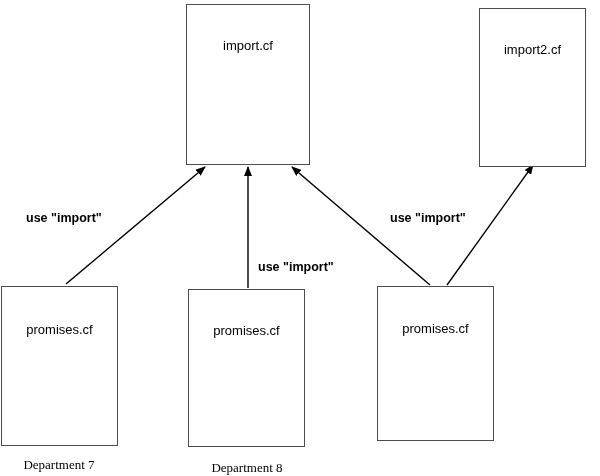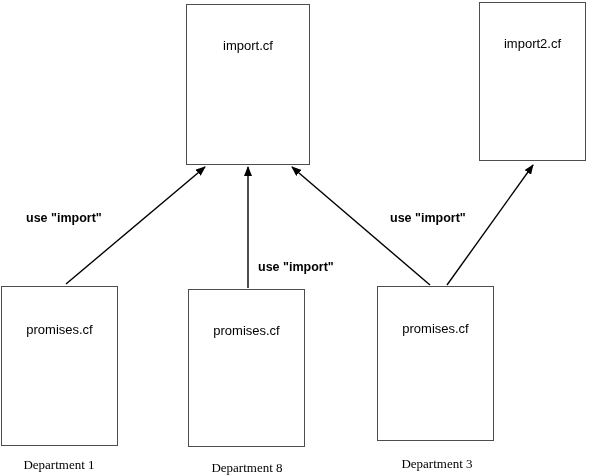--- a/index.html
+++ b/index.html
@@ -73,37 +73,36 @@
         <line x1="248" y1="288" x2="248" y2="167" stroke="#000000" stroke-width="1.4" marker-end="url(#arrowhead)"></line>
         <line x1="430" y1="285" x2="292" y2="167" stroke="#000000" stroke-width="1.4" marker-end="url(#arrowhead)"></line>
         <line x1="447" y1="285" x2="533" y2="165" stroke="#000000" stroke-width="1.4" marker-end="url(#arrowhead)"></line>
       </g>
   </svg>
 
   <div class="node-box" style="left: 186px; top: 4px; width: 124px; height: 161px; border-color: rgb(77, 77, 77);">
     <div class="node-label" style="top: 33px;">import.cf</div>
   </div>
 
-  <div class="node-box" style="left: 479px; top: 2px; width: 107px; height: 159px; border-color: rgb(77, 77, 77);">
+  <div class="node-box" style="left: 479px; top: 8px; width: 107px; height: 159px; border-color: rgb(77, 77, 77);">
     <div class="node-label" style="top: 33px;">import2.cf</div>
   </div>
 
   <div class="node-box" style="left: 1px; top: 286px; width: 117px; height: 160px; border-color: rgb(77, 77, 77);">
     <div class="node-label" style="top: 35px;">promises.cf</div>
   </div>
 
   <div class="node-box" style="left: 188px; top: 289px; width: 117px; height: 158px; border-color: rgb(77, 77, 77);">
     <div class="node-label" style="top: 33px;">promises.cf</div>
   </div>
 
   <div class="node-box" style="left: 377px; top: 286px; width: 117px; height: 155px; border-color: rgb(77, 77, 77);">
     <div class="node-label" style="top: 34px;">promises.cf</div>
   </div>
 
-  <div class="caption" style="top: 457px; left: -1px; width: 120px;">Department 1</div>
+  <div class="caption" style="top: 457px; left: -1px; width: 120px;">Department 7</div>
   <div class="caption" style="top: 460px; left: 187px; width: 120px;">Department 8</div>
-  <div class="caption" style="top: 456px; left: 377px; width: 120px;">Department 3</div>
 
   <div class="edge-label" style="left: 26px; top: 211px;">use "import"</div>
   <div class="edge-label" style="left: 258px; top: 260px;">use "import"</div>
   <div class="edge-label" style="left: 390px; top: 211px;">use "import"</div>
 
 </div>
 
 </body></html>

